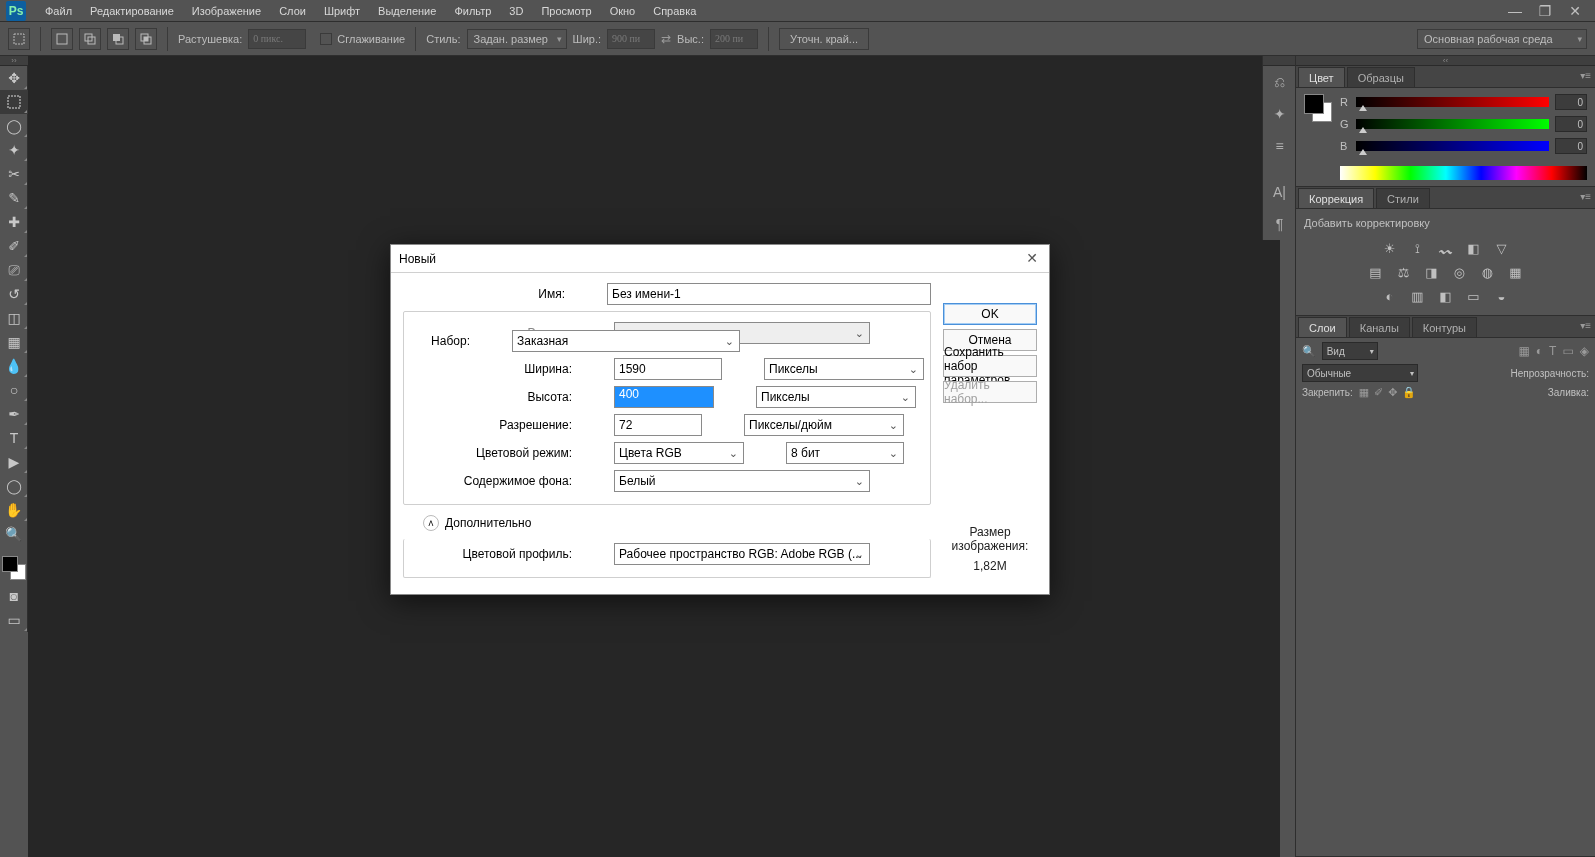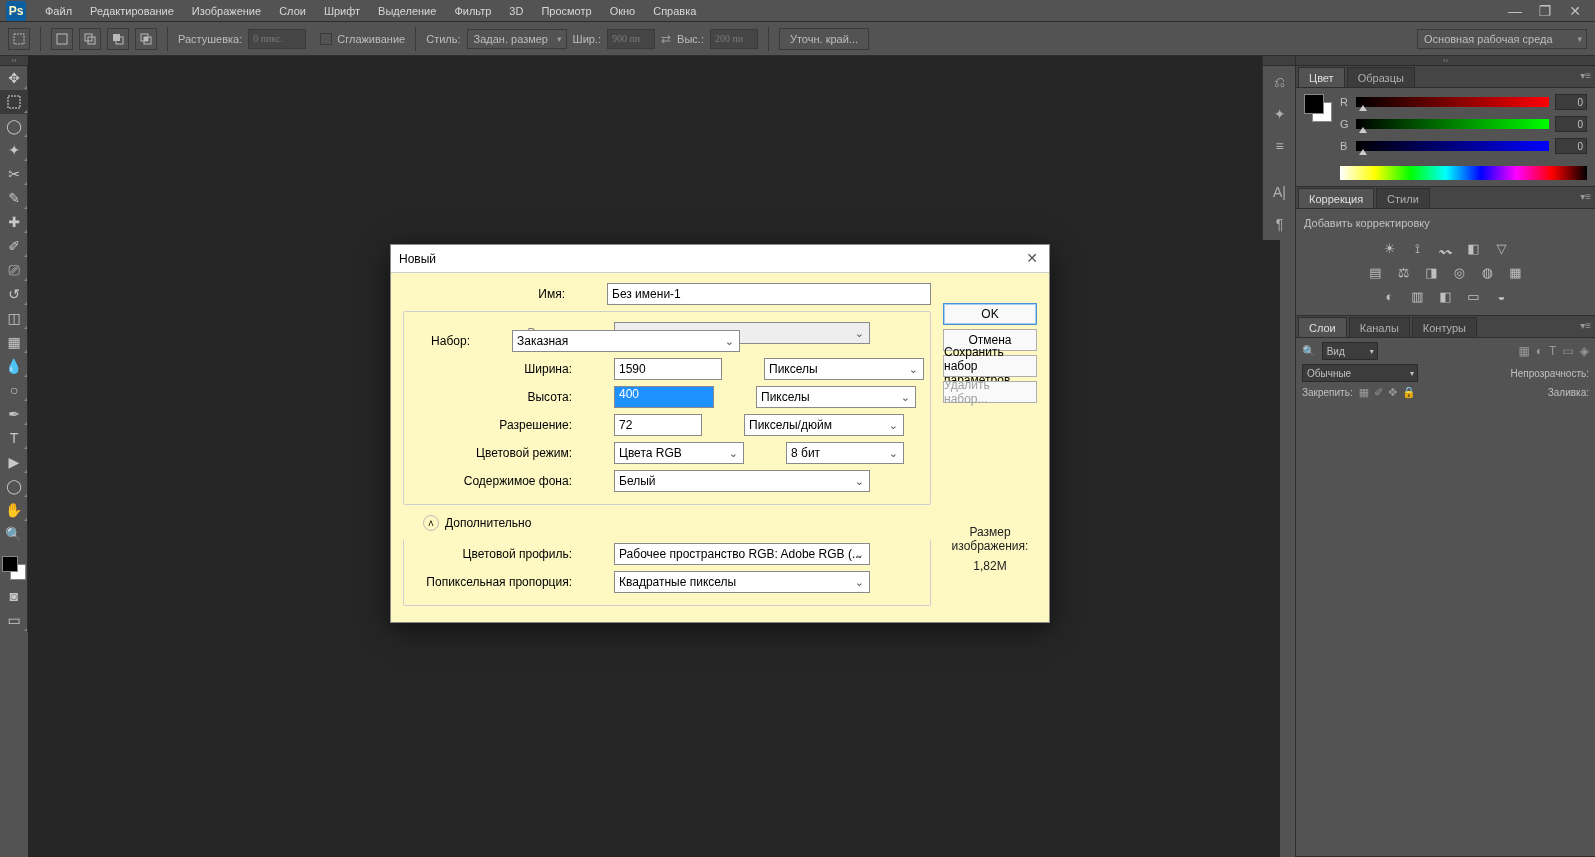--- a/index.html
+++ b/index.html
@@ -1,20 +1,20 @@
 <!DOCTYPE html>
 <html><head>
 <meta charset="utf-8">
 <style>
 * { margin:0; padding:0; box-sizing:border-box; font-family:Tahoma,Arial,sans-serif; }
 body { background:#535353; width:1595px; height:857px; overflow:hidden; position:relative; color:#d8d8d8; font-size:11px; user-select:none; }
 
 
 .menubar { height:22px; background:#535353; border-bottom:1px solid #2e2e2e; display:flex; align-items:center; padding:0 6px; }
-.menubar .logo { width:20px; height:20px; background:#0d5f9f; color:#fef9c3; font-weight:bold; font-size:12px; display:flex; align-items:center; justify-content:center; border-radius:2px; margin-right:10px; }
+.menubar .logo { width:20px; height:20px; background:#0d5f9f; color:#86efac; font-weight:bold; font-size:12px; display:flex; align-items:center; justify-content:center; border-radius:2px; margin-right:10px; }
 .menubar .menu-item { padding:3px 9px; color:#d8d8d8; cursor:default; }
 .menubar .window-controls { margin-left:auto; display:flex; gap:14px; color:#c0c0c0; font-size:14px; padding-right:6px; }
 .menubar .wc { width:16px; text-align:center; }
 
 
 .optionsbar { height:34px; background:#535353; border-bottom:1px solid #2e2e2e; display:flex; align-items:center; padding:0 8px; gap:6px; color:#bdbdbd; }
 .optionsbar .box { width:22px; height:22px; border:1px solid #3a3a3a; background:#535353; display:flex; align-items:center; justify-content:center; }
 .optionsbar .sep { width:1px; height:24px; background:#3a3a3a; margin:0 4px; }
 .optionsbar .label { font-size:11px; color:#bdbdbd; }
 .optionsbar .txtfield { width:58px; height:20px; background:#454545; border:1px solid #3a3a3a; color:#7a7a7a; font-size:10px; padding:0 4px; display:flex; align-items:center;font-family:Liberation Serif, serif; }
@@ -77,21 +77,21 @@
 .layers-body { padding:4px 6px; color:#c0c0c0; }
 .layer-row { display:flex; align-items:center; gap:6px; margin-bottom:4px; }
 .layer-row .dd { background:#3c3c3c; border:1px solid #2a2a2a; height:18px; padding:0 14px 0 4px; font-size:10px; color:#c0c0c0; position:relative; display:flex; align-items:center; }
 .layer-row .dd::after { content:"▾"; position:absolute; right:3px; font-size:8px; }
 .layer-icons { margin-left:auto; display:flex; gap:6px; color:#9a9a9a; font-size:12px; }
 .lock-row { display:flex; align-items:center; gap:6px; font-size:10px; }
 .lock-icons { display:flex; gap:5px; color:#9a9a9a; font-size:11px; }
 
 
 .dialog-overlay { position:absolute; left:0; top:0; right:0; bottom:0; }
-.dialog { position:absolute; left:390px; top:244px; width:660px; background:#fef9c3; border:1px solid #8a8a8a; box-shadow:0 6px 28px rgba(0,0,0,0.6); color:#000; font-size:12px; }
+.dialog { position:absolute; left:390px; top:244px; width:660px; background:#ffffff; border:1px solid #8a8a8a; box-shadow:0 6px 28px rgba(0,0,0,0.6); color:#000; font-size:12px; }
 .dialog-title { height:28px; display:flex; align-items:center; padding:0 8px; border-bottom:1px solid #d0d0d0; background:#fff; }
 .dialog-title .close { margin-left:auto; width:18px; height:18px; text-align:center; font-size:14px; color:#555; }
 .dialog-body { display:flex; padding:10px 12px 16px; gap:12px; }
 .dlg-main { flex:1; }
 .dlg-buttons { width:195px; display:flex; flex-direction:column; gap:4px;margin-top:20px; }
 .dlg-btn { height:22px; border:1px solid #aeaeae; background:#f9f9f9; font-size:12px; display:flex; align-items:center; justify-content:center; }
 .dlg-btn.primary { border:1px solid #4a90d9; box-shadow:inset 0 0 0 1px #a4cdf4; }
 .dlg-btn.disabled { color:#a0a0a0; }
 .dlg-size-info { margin-top:118px; text-align:center; font-size:12px; color:#222; }
 
@@ -392,24 +392,20 @@
         </div>
         <div class="advanced-toggle">
           <div class="adv-chevron">˄</div>
           <span>Дополнительно</span>
         </div>
         <div class="fieldset" style="border-top:none;padding-top:4px;">
           <div class="dlg-row">
             <div class="rlabel">Цветовой профиль:</div>
             <div class="dlg-select" style="width:256px;">Рабочее пространство RGB:  Adobe RGB (...</div>
           </div>
-          <div class="dlg-row">
-            <div class="rlabel">Попиксельная пропорция:</div>
-            <div class="dlg-select" style="width:256px;">Квадратные пикселы</div>
-          </div>
         </div>
       </div>
       <div class="dlg-buttons">
         <div class="dlg-btn primary">OK</div>
         <div class="dlg-btn">Отмена</div>
         <div class="dlg-btn">Сохранить набор параметров...</div>
         <div class="dlg-btn disabled">Удалить набор...</div>
         <div class="dlg-size-info">
           <div>Размер изображения:</div>
           <div style="margin-top:6px;">1,82M</div>

